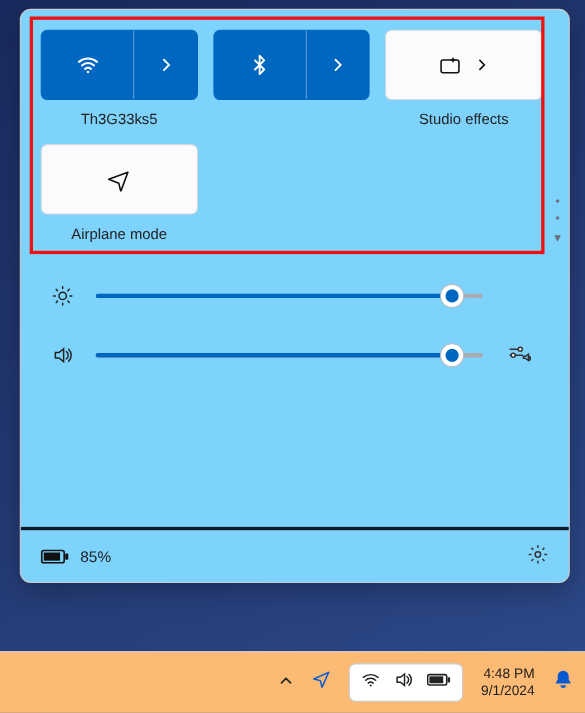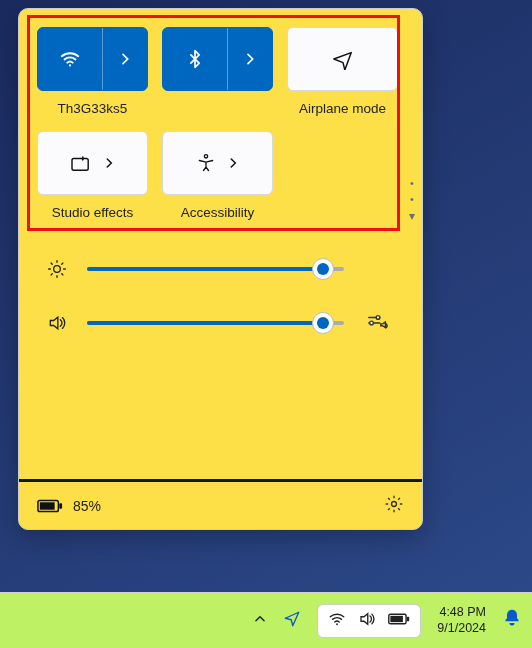--- a/index.html
+++ b/index.html
@@ -8,23 +8,23 @@
     height: 648px;
     font-family: "Segoe UI", Arial, sans-serif;
     background: linear-gradient(150deg, #1a2a5e 0%, #2d4a8a 100%);
     position: relative;
     overflow: hidden;
   }
   .panel {
     position: absolute;
     top: 8px;
     left: 18px;
-    width: 405px;
+    width: 500px;
     height: 522px;
-    background: #fde047;
+    background: #7dd3fc;
     border-radius: 10px;
     box-shadow: 0 8px 24px rgba(0,0,0,0.25);
     border: 1px solid #ccc;
     display: flex;
     flex-direction: column;
   }
   .tiles-zone {
     position: relative;
     padding: 18px 18px 6px;
   }
@@ -98,21 +98,21 @@
   .footer {
     margin-top: auto;
     border-top: 3px solid #0f172a;
     padding: 12px 18px;
     display: flex; align-items: center; justify-content: space-between;
     font-size: 14px; color:#222;
   }
   .footer .batt { display:flex; align-items:center; gap:10px; }
   .taskbar {
     position:absolute; left:0; right:0; bottom:0; height:56px;
-    background:#bef264; border-top:1px solid #d0d0d0;
+    background:#fdba74; border-top:1px solid #d0d0d0;
     display:flex; align-items:center; justify-content:flex-end;
     padding: 0 10px; gap: 10px;
   }
   .tray { display:flex; align-items:center; gap:16px; color:#1b1b1b; }
   .tray .chevup { font-size: 13px; cursor:pointer;}
   .tray-box {
     display:flex; align-items:center; gap:12px;
     border:1px solid #c8cbd2; border-radius:6px;
     padding:5px 10px; background:#fff;
   }
@@ -165,61 +165,45 @@
                   <path d="M9 5l7 7-7 7"></path>
                 </svg>
             </span>
           </div>
         </div>
       </div>
 
       <div class="tile-wrap">
         <div class="tile single">
           <span class="icon">
-            <svg width="22" height="22" viewBox="0 0 24 24" fill="none" stroke="#111" stroke-width="1.6" stroke-linejoin="round">
-                <path d="M2 12l19-7-7 19-2-8-10-4z"></path>
-              </svg>
-          </span>
-        </div>
-        <div class="tile-label">Airplane mode</div>
-      </div>
-
-      <div class="tile-wrap">
-        <div class="tile single">
-          <span class="icon">
             <svg width="22" height="18" viewBox="0 0 24 20" fill="none" stroke="#111" stroke-width="1.6">
                 <rect x="2" y="5" width="18" height="13" rx="2"></rect>
                 <path d="M14 2l1.2 2.4L18 5l-2.8.6L14 8l-1.2-2.4L10 5l2.8-.6z" fill="#111" stroke="none"></path>
               </svg>
           </span>
           <span class="icon">
             <svg width="14" height="14" viewBox="0 0 24 24" fill="none" stroke="#111" stroke-width="2.5" stroke-linecap="round">
                 <path d="M9 5l7 7-7 7"></path>
               </svg>
           </span>
         </div>
         <div class="tile-label">Studio effects</div>
       </div>
 
       <div class="tile-wrap">
         <div class="tile single">
           <span class="icon">
-            <svg width="20" height="20" viewBox="0 0 24 24" fill="none" stroke="#111" stroke-width="1.6" stroke-linecap="round">
-                <circle cx="12" cy="4" r="2"></circle>
-                <path d="M4 9l8 2 8-2M12 11v6M9 21l3-4 3 4"></path>
-              </svg>
-          </span>
-          <span class="icon">
-            <svg width="14" height="14" viewBox="0 0 24 24" fill="none" stroke="#111" stroke-width="2.5" stroke-linecap="round">
-                <path d="M9 5l7 7-7 7"></path>
+            <svg width="22" height="22" viewBox="0 0 24 24" fill="none" stroke="#111" stroke-width="1.6" stroke-linejoin="round">
+                <path d="M2 12l19-7-7 19-2-8-10-4z"></path>
               </svg>
           </span>
         </div>
-        <div class="tile-label">Accessibility</div>
-      </div>
+        <div class="tile-label">Airplane mode</div>
+      </div>
+
 
 
     </div>
     <div class="dots-col">
       <span>•</span>
       <span>•</span>
       <span class="tri">▾</span>
     </div>
   </div>
 

